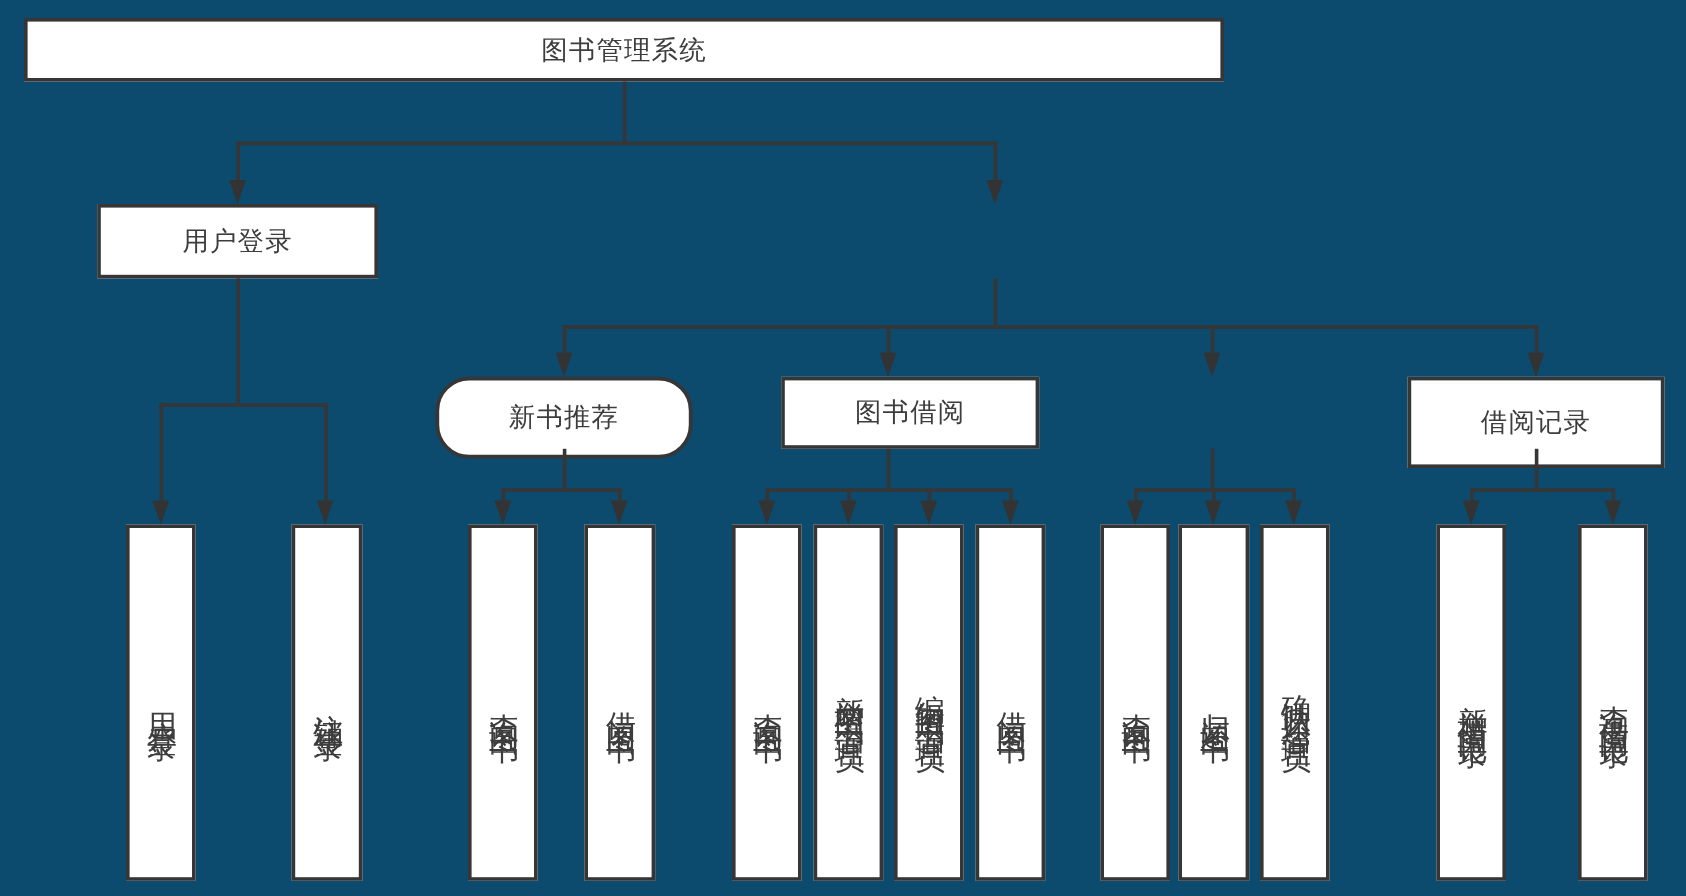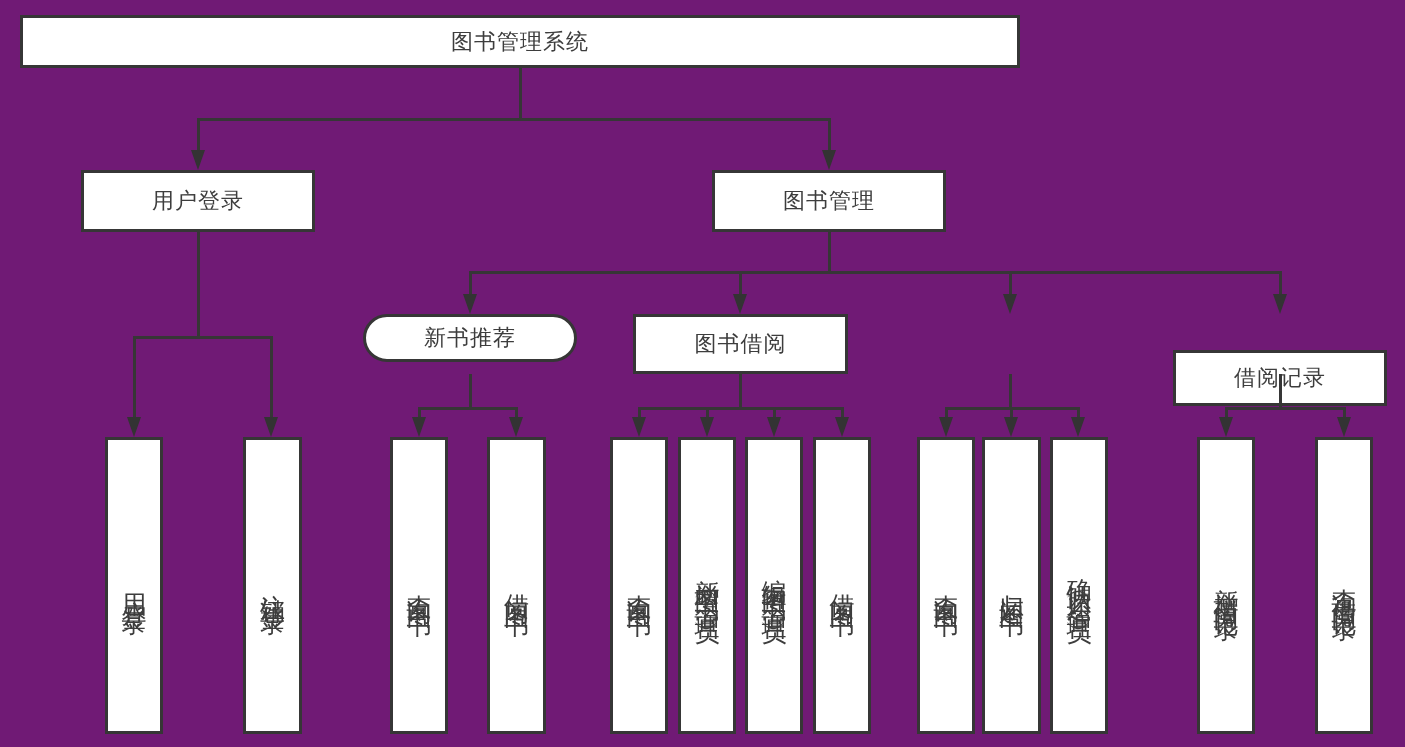--- a/index.html
+++ b/index.html
@@ -1,19 +1,19 @@
 <!DOCTYPE html>
 <html><head>
 <meta charset="utf-8">
 <style>
   html,body{margin:0;padding:0;background:#ffffff;}
   #canvas{
     position:relative;
     width:1405px;height:747px;
-    background:#701a75;
+    background:#0c4a6e;
     font-family:Liberation Sans, sans-serif;
     overflow:hidden;
   }
   .node{
     position:absolute;
     box-sizing:border-box;
     border:3px solid #363636;
     background:#ffffff;
     display:flex;
     align-items:center;
@@ -56,34 +56,31 @@
 <div id="canvas">
 
   <div class="node" style="left:20px;top:15px;width:1000px;height:53px;">
     <span>图书管理系统</span>
   </div>
 
   <div class="node" style="left:81px;top:170px;width:234px;height:62px;">
     <span>用户登录</span>
   </div>
 
-  <div class="node" style="left:712px;top:170px;width:234px;height:62px;">
-    <span>图书管理</span>
-  </div>
 
-  <div class="node" style="left:363px;top:314px;width:214px;height:48px;border-radius:28px;">
+  <div class="node" style="left:363px;top:314px;width:214px;height:68px;border-radius:28px;">
     <span>新书推荐</span>
   </div>
 
-  <div class="node" style="left:633px;top:314px;width:215px;height:60px;">
+  <div class="node" style="left:651px;top:314px;width:215px;height:60px;">
     <span>图书借阅</span>
   </div>
 
 
-  <div class="node" style="left:1173px;top:314px;width:214px;height:56px;margin-top:36px;">
+  <div class="node" style="left:1173px;top:314px;width:214px;height:76px;">
     <span>借阅记录</span>
   </div>
 
   <div class="node leaf" style="left:105px;top:437px;width:58px;height:297px;">
     <span class="vtext">用户登录</span>
   </div>
 
   <div class="node leaf" style="left:243px;top:437px;width:59px;height:297px;">
     <span class="vtext">注销登录</span>
   </div>

